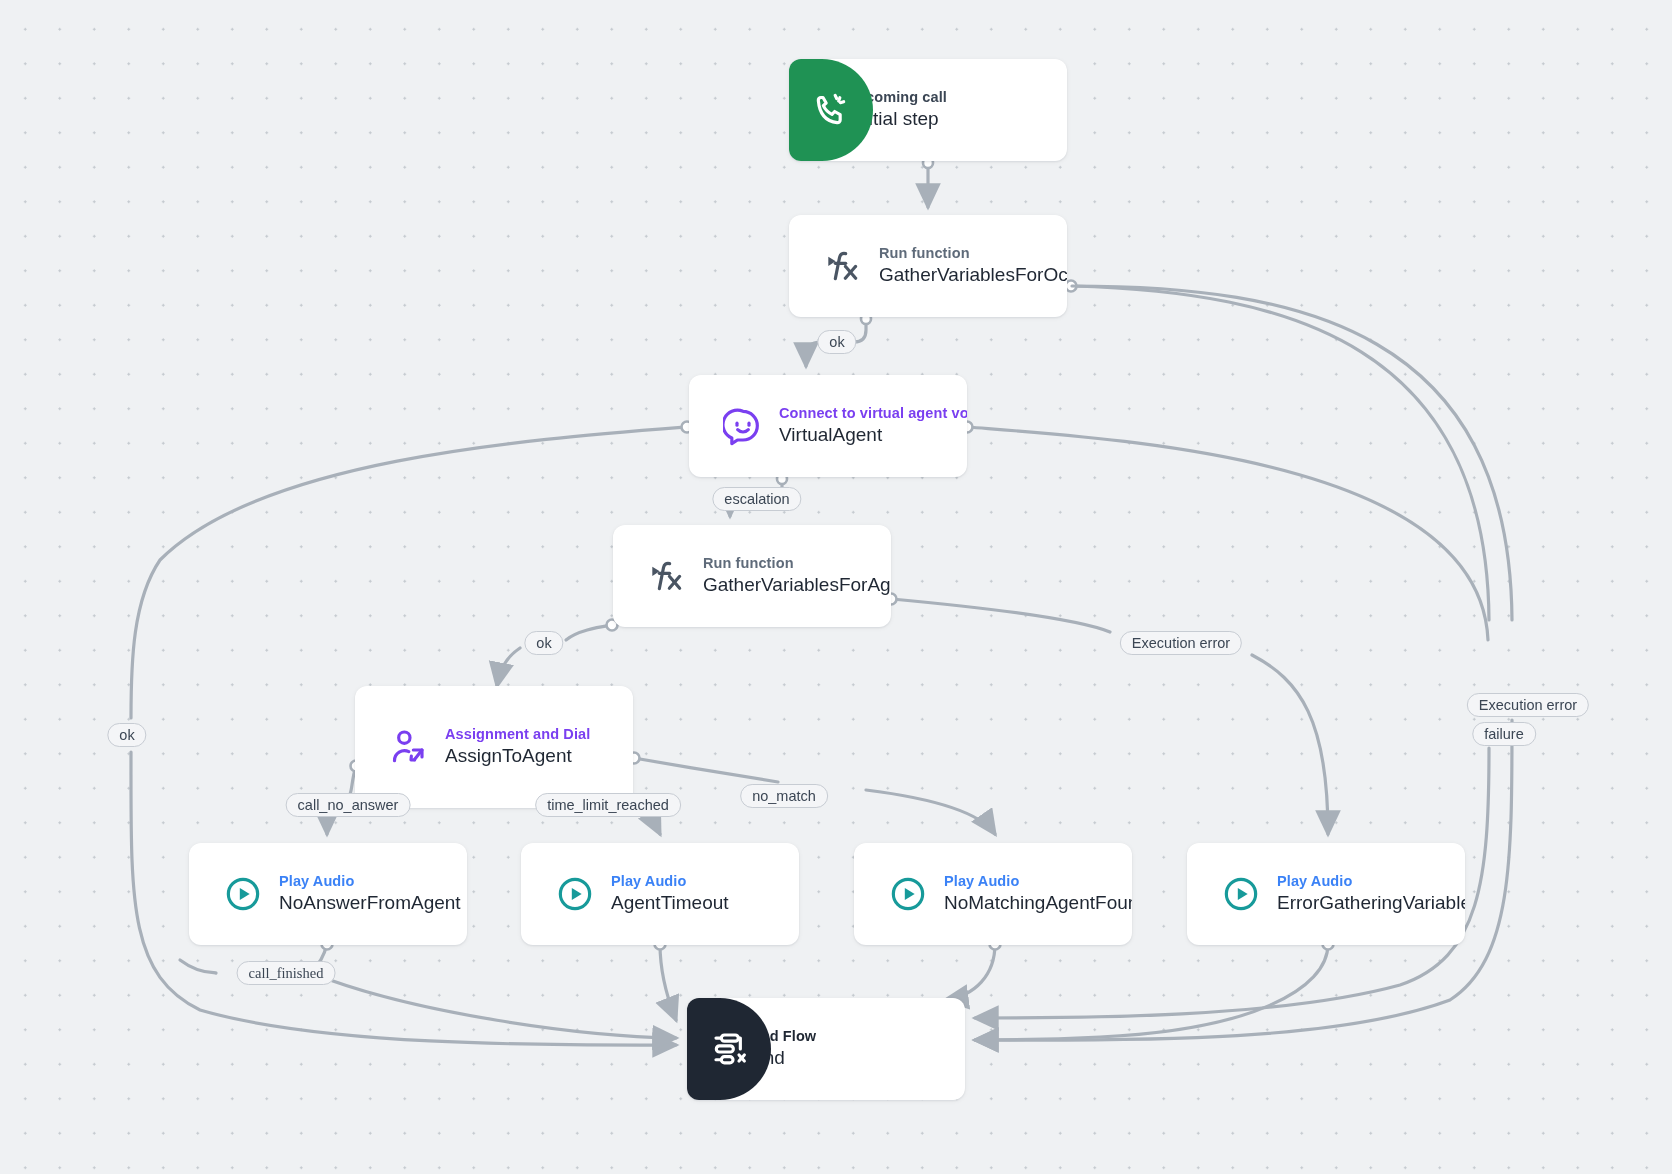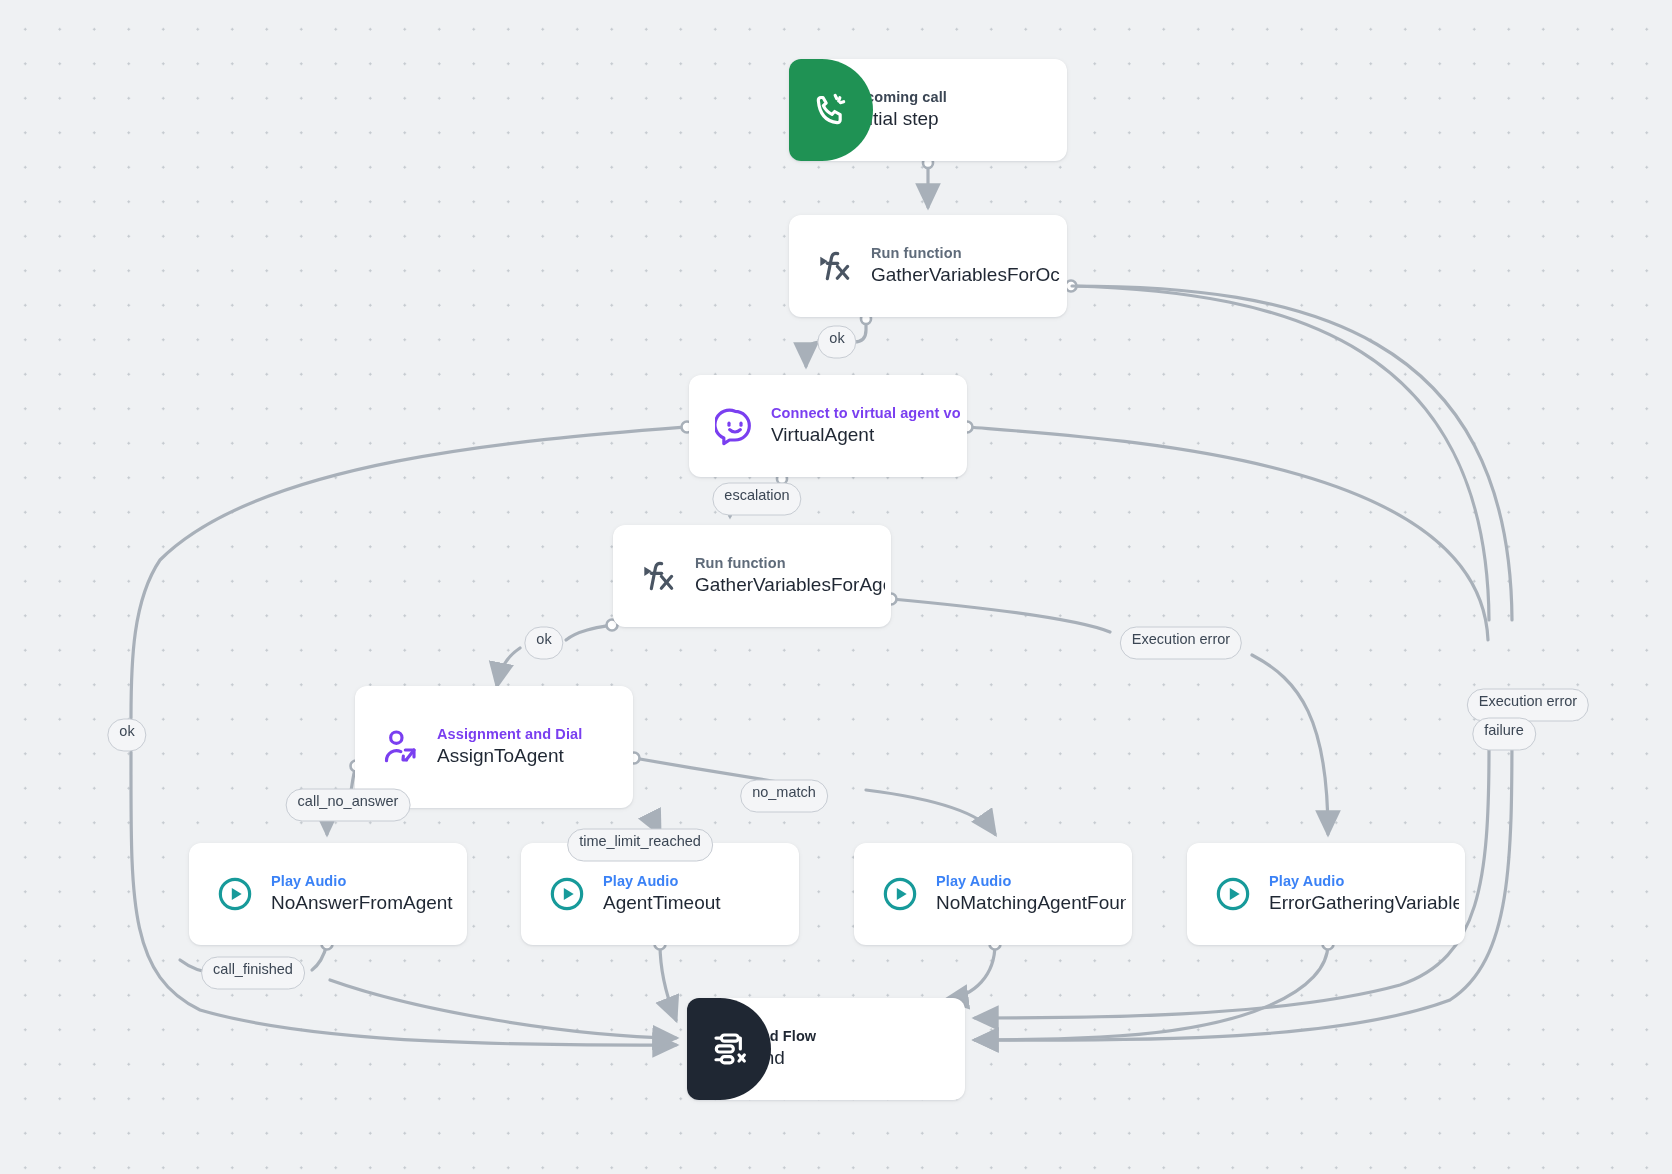--- a/index.html
+++ b/index.html
@@ -54,31 +54,31 @@
   
   .v-start .accent{background:#1f9254;}
   .v-start .kind{color:#3b4654;}
   .v-end .accent{background:#1f2733;}
   .v-end .kind{color:#1f2733;}
   .v-fn .kind{color:#5f6b7a;}
   .v-va .kind{color:#7a3ff0;}
   .v-dial .kind{color:#7a3ff0;}
   .v-audio .kind{color:#3b82f6;}
 
-  .plain .body{margin-left:4px;width:100%;padding-left:22px;}
+  .plain .body{margin-left:12px;width:100%;padding-left:22px;}
 
   .elabel{
     position:absolute;
     transform:translate(-50%,-50%);
     background:#f4f5f7;
     border:1px solid #c7ccd3;
     border-radius:999px;
     font-size:14.5px;
     color:#3b4654;
-    padding:3px 11px 12px;
+    padding:3px 11px 3px;
     line-height:16px;
     white-space:nowrap;
   }
 </style>
 </head>
 <body>
 
 <div id="canvas">
 
   <svg id="edges" viewBox="0 0 1672 1174" xmlns="http://www.w3.org/2000/svg">
@@ -318,17 +318,17 @@
     </div>
   <div id="label-layer">
       <div class="elabel" style="left: 837px; top: 342px;">ok</div>
       <div class="elabel" style="left: 757px; top: 499px;">escalation</div>
       <div class="elabel" style="left: 544px; top: 643px;">ok</div>
       <div class="elabel" style="left: 1181px; top: 643px;">Execution error</div>
       <div class="elabel" style="left: 127px; top: 735px;">ok</div>
       <div class="elabel" style="left: 1528px; top: 705px;">Execution error</div>
       <div class="elabel" style="left: 1504px; top: 734px;">failure</div>
       <div class="elabel" style="left: 348px; top: 805px; text-align: center;">call_no_answer</div>
-      <div class="elabel" style="left: 640px; top: 805px; margin-top: 40px;">time_limit_reached</div>
+      <div class="elabel" style="left: 608px; top: 805px;">time_limit_reached</div>
       <div class="elabel" style="left: 784px; top: 787px; margin-top: 9px;">no_match</div>
-      <div class="elabel" style="left: 253px; top: 973px;">call_finished</div>
+      <div class="elabel" style="left: 286px; top: 973px; font-family: Liberation Serif, serif;">call_finished</div>
     </div>
 </div>
 
 </body></html>

